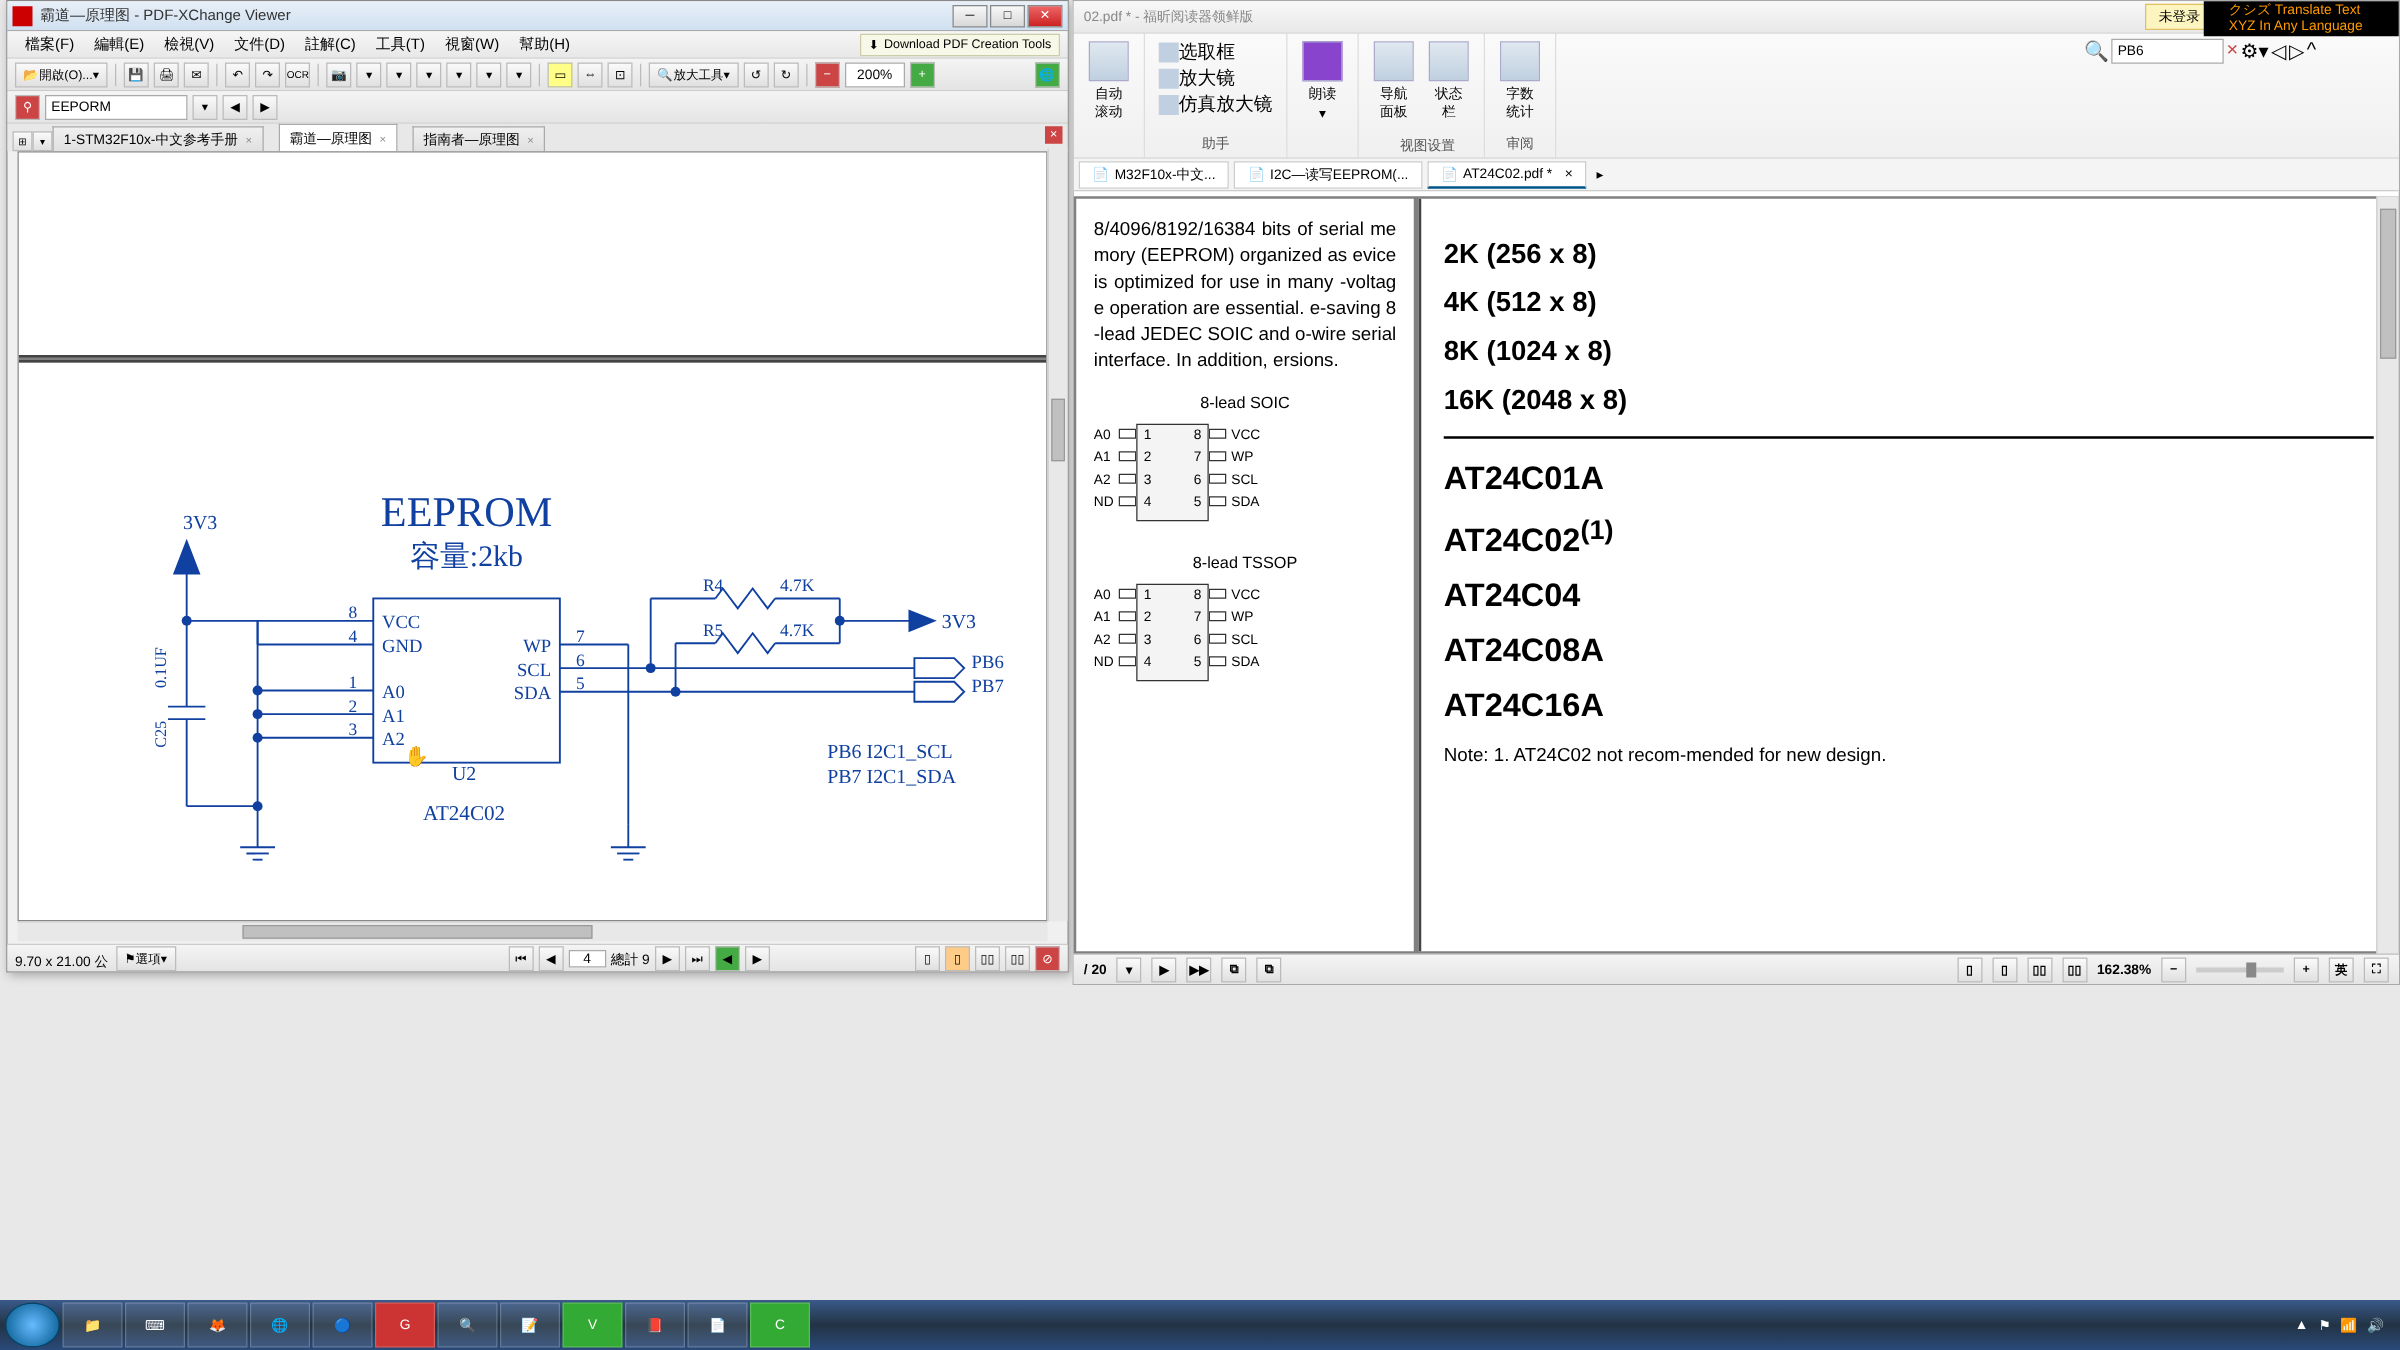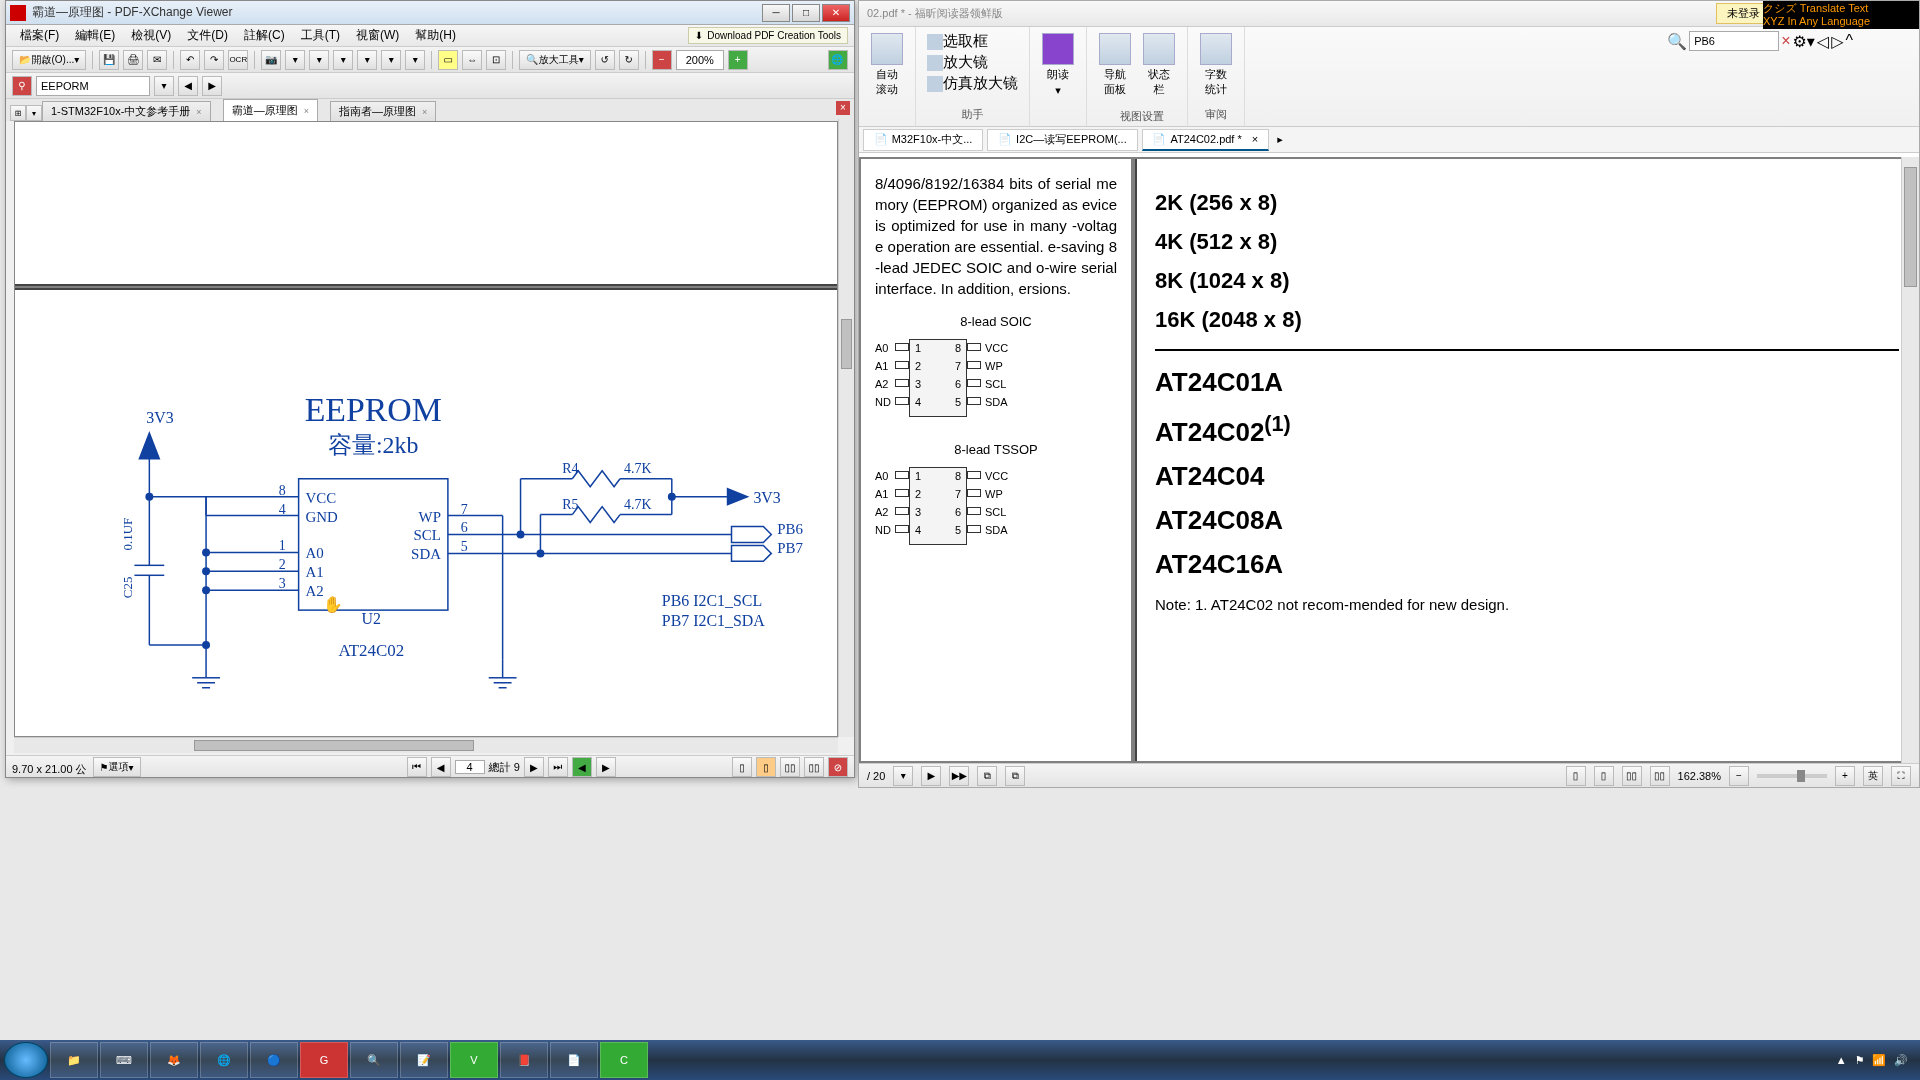--- a/index.html
+++ b/index.html
@@ -67,22 +67,22 @@
 .rpage-left { width: 270px; background: #fff; margin: 2px; padding: 14px; font-size: 16px; line-height: 1.4; overflow: hidden; }
 .rpage-right { flex: 1; background: #fff; margin: 2px; padding: 18px; font-size: 18px; overflow: hidden; border-left: 2px solid #444; }
 .rpage-right .bold { font-weight: bold; font-size: 22px; margin: 13px 0; }
 .pkg-diagram { margin: 14px 0; font-size: 12px; }
 .pkg-title { font-size: 13px; margin-bottom: 6px; }
 .pkg-body { position: relative; height: 90px; }
 .pkg-chip { position: absolute; left: 34px; top: 2px; width: 58px; height: 78px; border: 1.5px solid #333; background: #f4f4f4; }
 .pkg-pin-l, .pkg-pin-r { position: absolute; width: 14px; height: 8px; border: 1px solid #333; background: #fff; }
 .pkg-num { position: absolute; font-size: 11px; }
 .pkg-lbl { position: absolute; font-size: 11px; }
-.translate-badge { position: absolute; right: 0; top: 0; width: 156px; height: 28px; background: #000; color: #f90; font-size: 11px; padding: 1px 0; line-height: 13px; }
-.right-status { position: absolute; left: 0; right: 0; bottom: 0; height: 24px; background: linear-gradient(#f4f4f4,#e4e4e4); border-top: 1px solid #ccc; display: flex; align-items: center; padding: 0 8px; gap: 8px; font-size: 11px; }
+.translate-badge { position: absolute; right: 0; top: 0; width: 156px; height: 28px; background: #000; color: #f90; font-size: 11px; padding: 1px 20px; line-height: 13px; }
+.right-status { position: absolute; left: 0; right: 0; bottom: 0; height: 24px; background: linear-gradient(#f4f4f4,#e4e4e4); border-top: 1px solid #ccc; display: flex; align-items: center; padding: 0 8px; gap: 8px; font-size: 11px; font-weight: bold; }
 
 
 .taskbar { position: absolute; left: 0; right: 0; bottom: 0; height: 40px; background: linear-gradient(#3a5a8a, #234, #2a4a7a); display: flex; align-items: center; padding: 0 4px; gap: 2px; }
 .start-btn { width: 44px; height: 36px; background: radial-gradient(circle,#6bf,#058); border-radius: 50%; border: 1px solid #046; cursor: pointer; }
 .task-item { width: 48px; height: 36px; background: rgba(255,255,255,0.1); border: 1px solid rgba(255,255,255,0.2); cursor: pointer; display: flex; align-items: center; justify-content: center; color: #fff; font-size: 11px; }
 .tray { margin-left: auto; display: flex; align-items: center; gap: 8px; color: #fff; font-size: 11px; padding-right: 8px; }
 </style>
 </head>
 <body>
 

